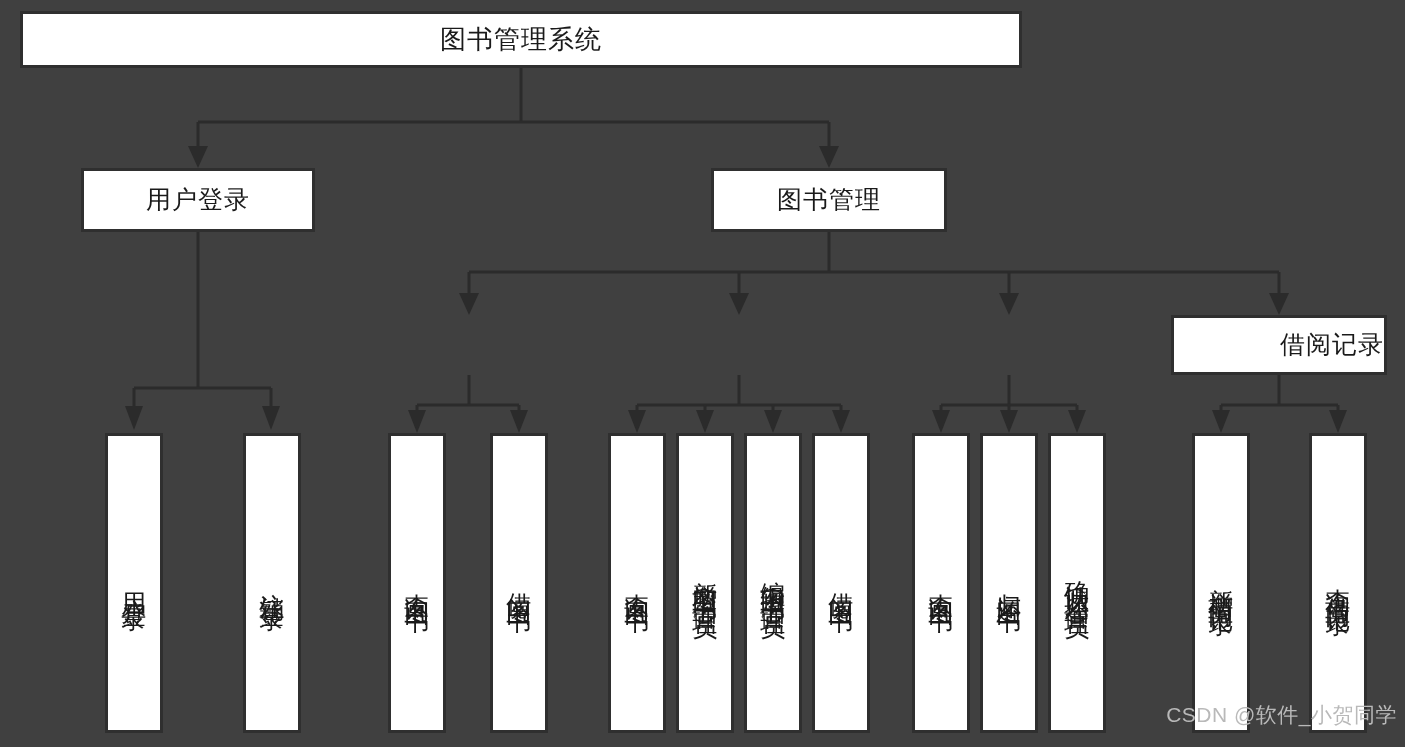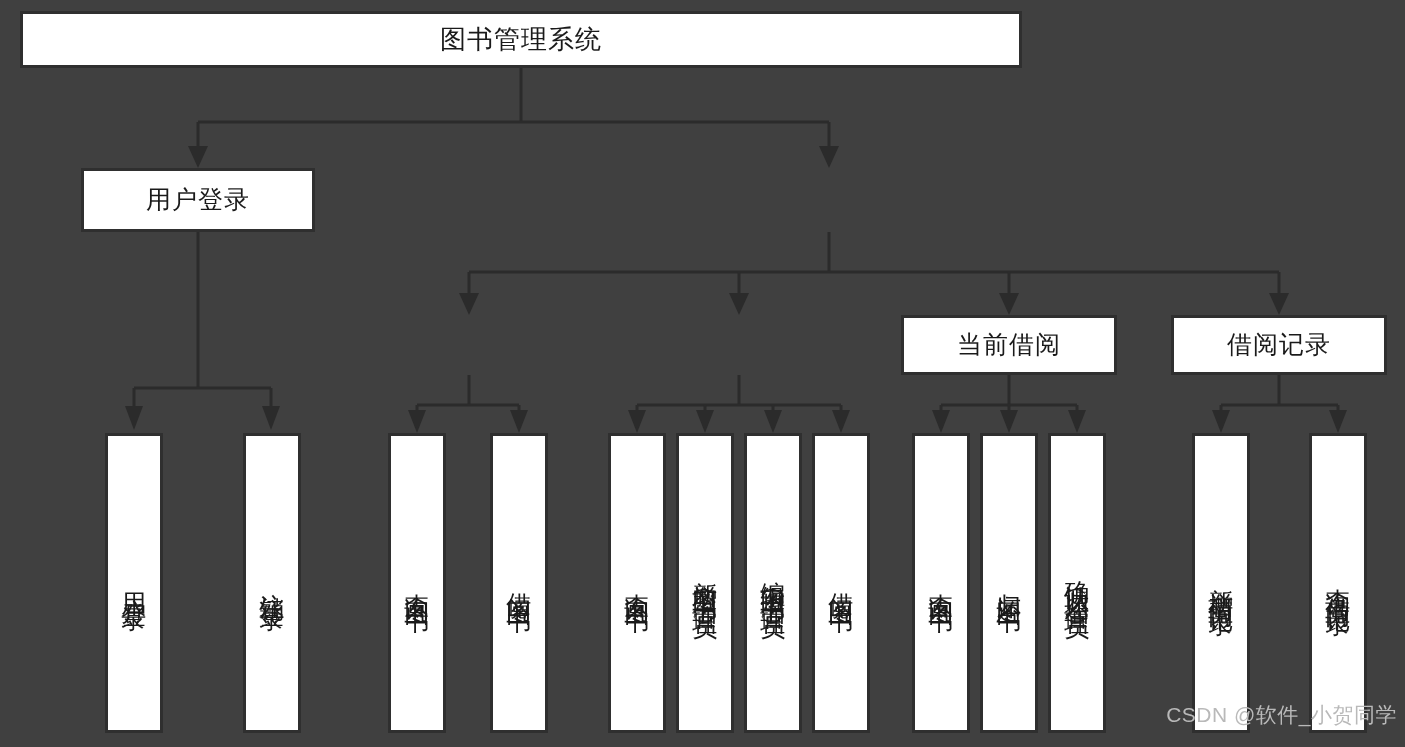--- a/index.html
+++ b/index.html
@@ -143,25 +143,25 @@
     <polygon points="1329,410 1347,410 1338,433"></polygon>
   </svg>
 
   <div class="node horiz root" style="left:20px; top:11px; width:1002px; height:57px;">
     <span>图书管理系统</span>
   </div>
 
   <div class="node horiz" style="left:81px; top:168px; width:234px; height:64px;">
     <span>用户登录</span>
   </div>
-
-  <div class="node horiz" style="left:901px; top:315px; width:216px; height:60px;">
-    <span>当前借阅</span>
-  </div>
-  <div class="node horiz" style="left:1171px; top:315px; width:216px; height:60px;">
+  <div class="node horiz" style="left:711px; top:168px; width:236px; height:64px;">
+    <span>图书管理</span>
+  </div>
+
+  <div class="node horiz" style="left:1171px; top:315px; width:216px; height:60px;justify-content:flex-end;">
     <span>借阅记录</span>
   </div>
 
   <div class="node leaf" style="left:105px; top:433px; width:58px; height:300px;">
     <span class="vtext">用户登录</span>
   </div>
   <div class="node leaf" style="left:243px; top:433px; width:58px; height:300px;">
     <span class="vtext">注销登录</span>
   </div>
 

